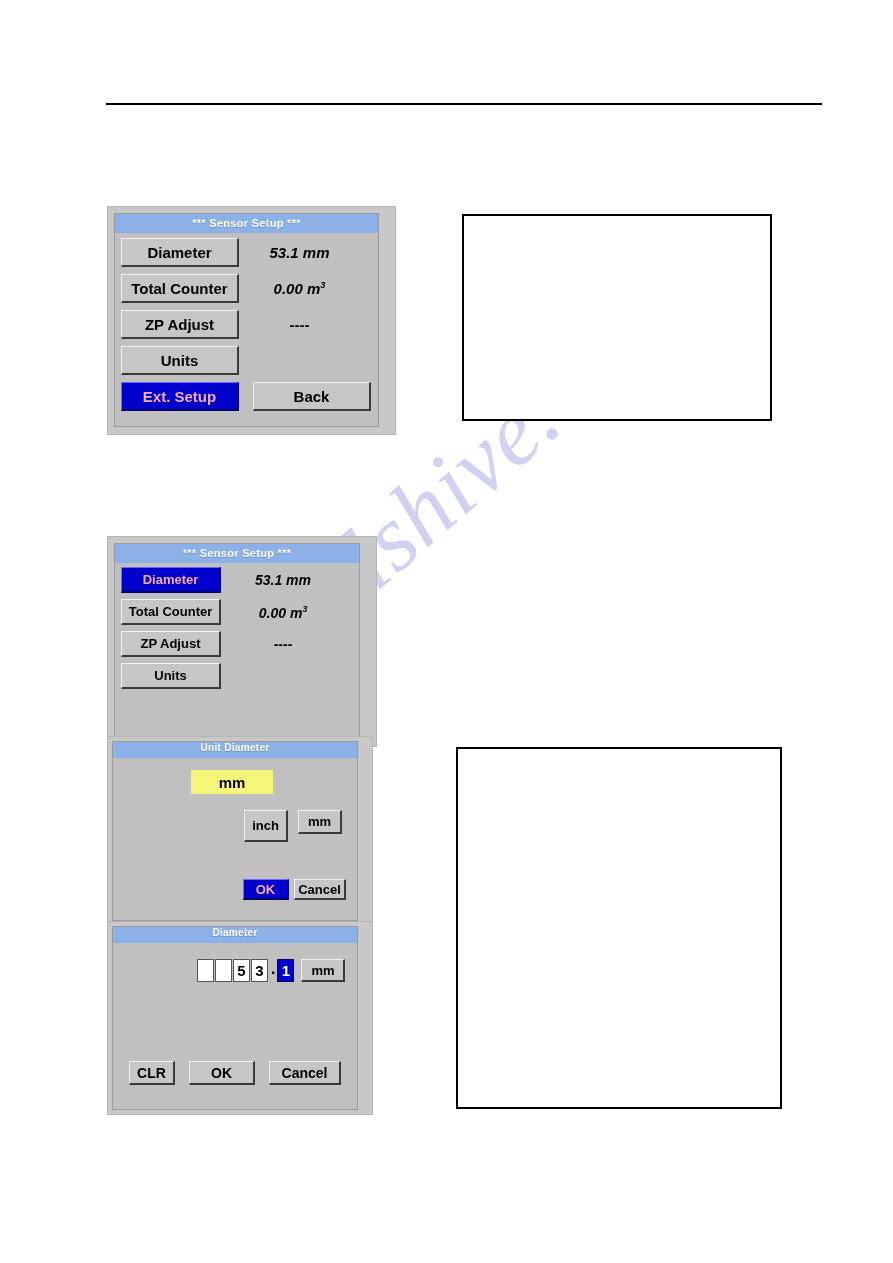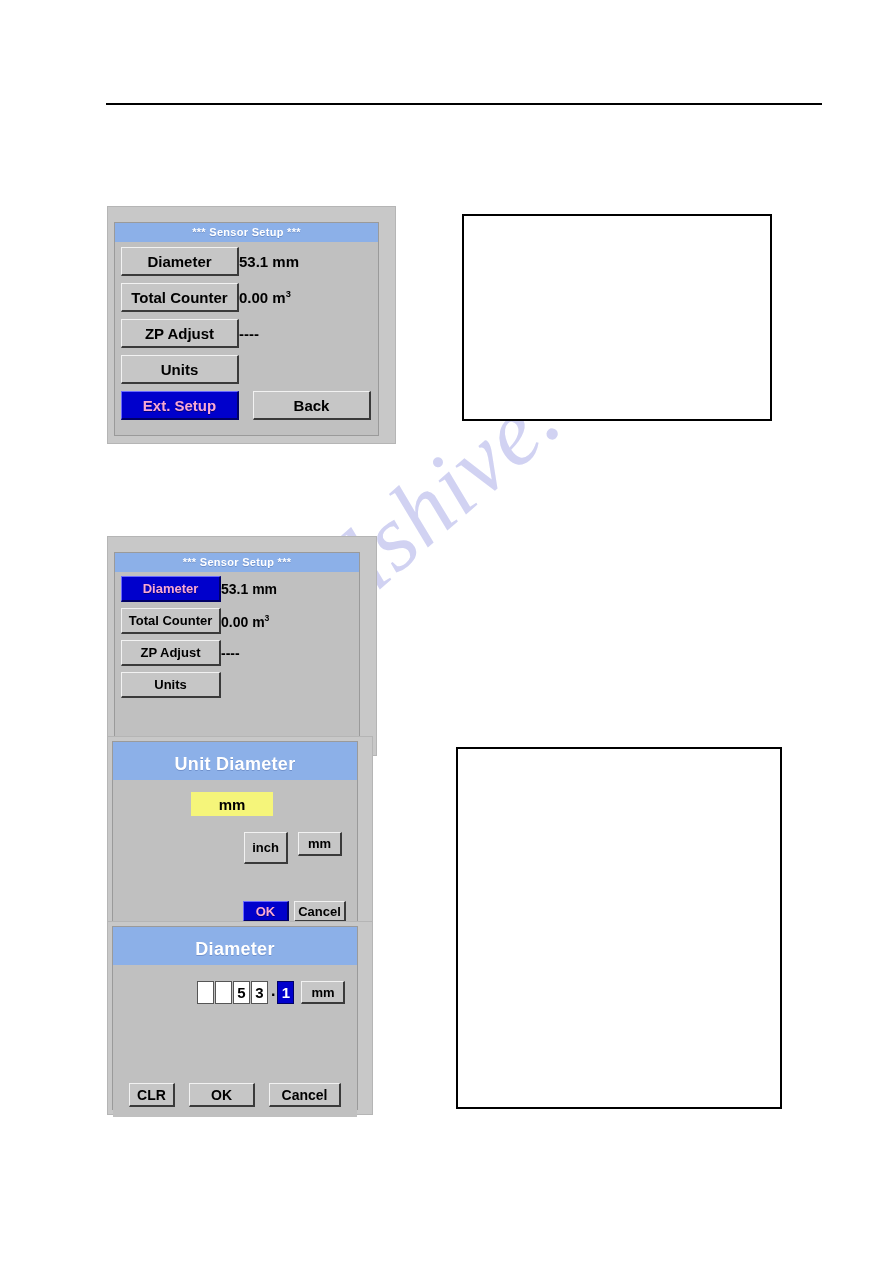--- a/index.html
+++ b/index.html
@@ -52,42 +52,42 @@
     height: 2px;
     background: #000000;
     z-index: 2;
   }
 
   
   .device {
     position: absolute;
     z-index: 3;
     background: #c8c8c8;
-    padding: 15px 6px 7px 6px;
+    padding: 6px 6px 7px 6px;
     box-shadow: 0 0 0 1px #b5b5b5;
   }
   .device.flat { padding: 4px; }
 
   .lcd {
     background: #c0c0c0;
     border: 1px solid #9a9a9a;
     position: relative;
   }
 
   
   .titlebar {
     background: #8cb0e8;
     color: #ffffff;
     font-weight: bold;
     text-align: center;
     letter-spacing: 0.3px;
     text-shadow: 0 1px 0 rgba(90,120,180,.55);
   }
   .titlebar.small { font-size: 11px; padding: 3px 0 4px 0; }
-  .titlebar.big   { font-size: 18px; padding: 12px 0 5px 0; }
+  .titlebar.big   { font-size: 10px; padding: 0 0 5px 0; }
 
   
   .lcdbody {
     background: #c0c0c0;
     position: relative;
   }
 
   
   .btn {
     background: #c6c6c6;
@@ -110,22 +110,23 @@
     border-top: 1px solid #6a6aff;
     border-left: 1px solid #6a6aff;
     border-right: 2px solid #000066;
     border-bottom: 2px solid #000066;
     text-shadow: 0 1px 0 rgba(0,0,0,.4);
   }
 
   .value {
     font-weight: bold;
     color: #000000;
-    text-align: left;
+    text-align: center;
     box-sizing: border-box;
+    font-style: italic;
   }
   .value sup { font-size: .62em; vertical-align: super; }
 
   
   #panel1 { left: 108px; top: 207px; width: 275px; }
   #panel1 .lcd { width: 263px; height: 212px; }
   #panel1 .rows { padding: 5px 6px 0 6px; }
   #panel1 .row {
     display: flex;
     align-items: center;

